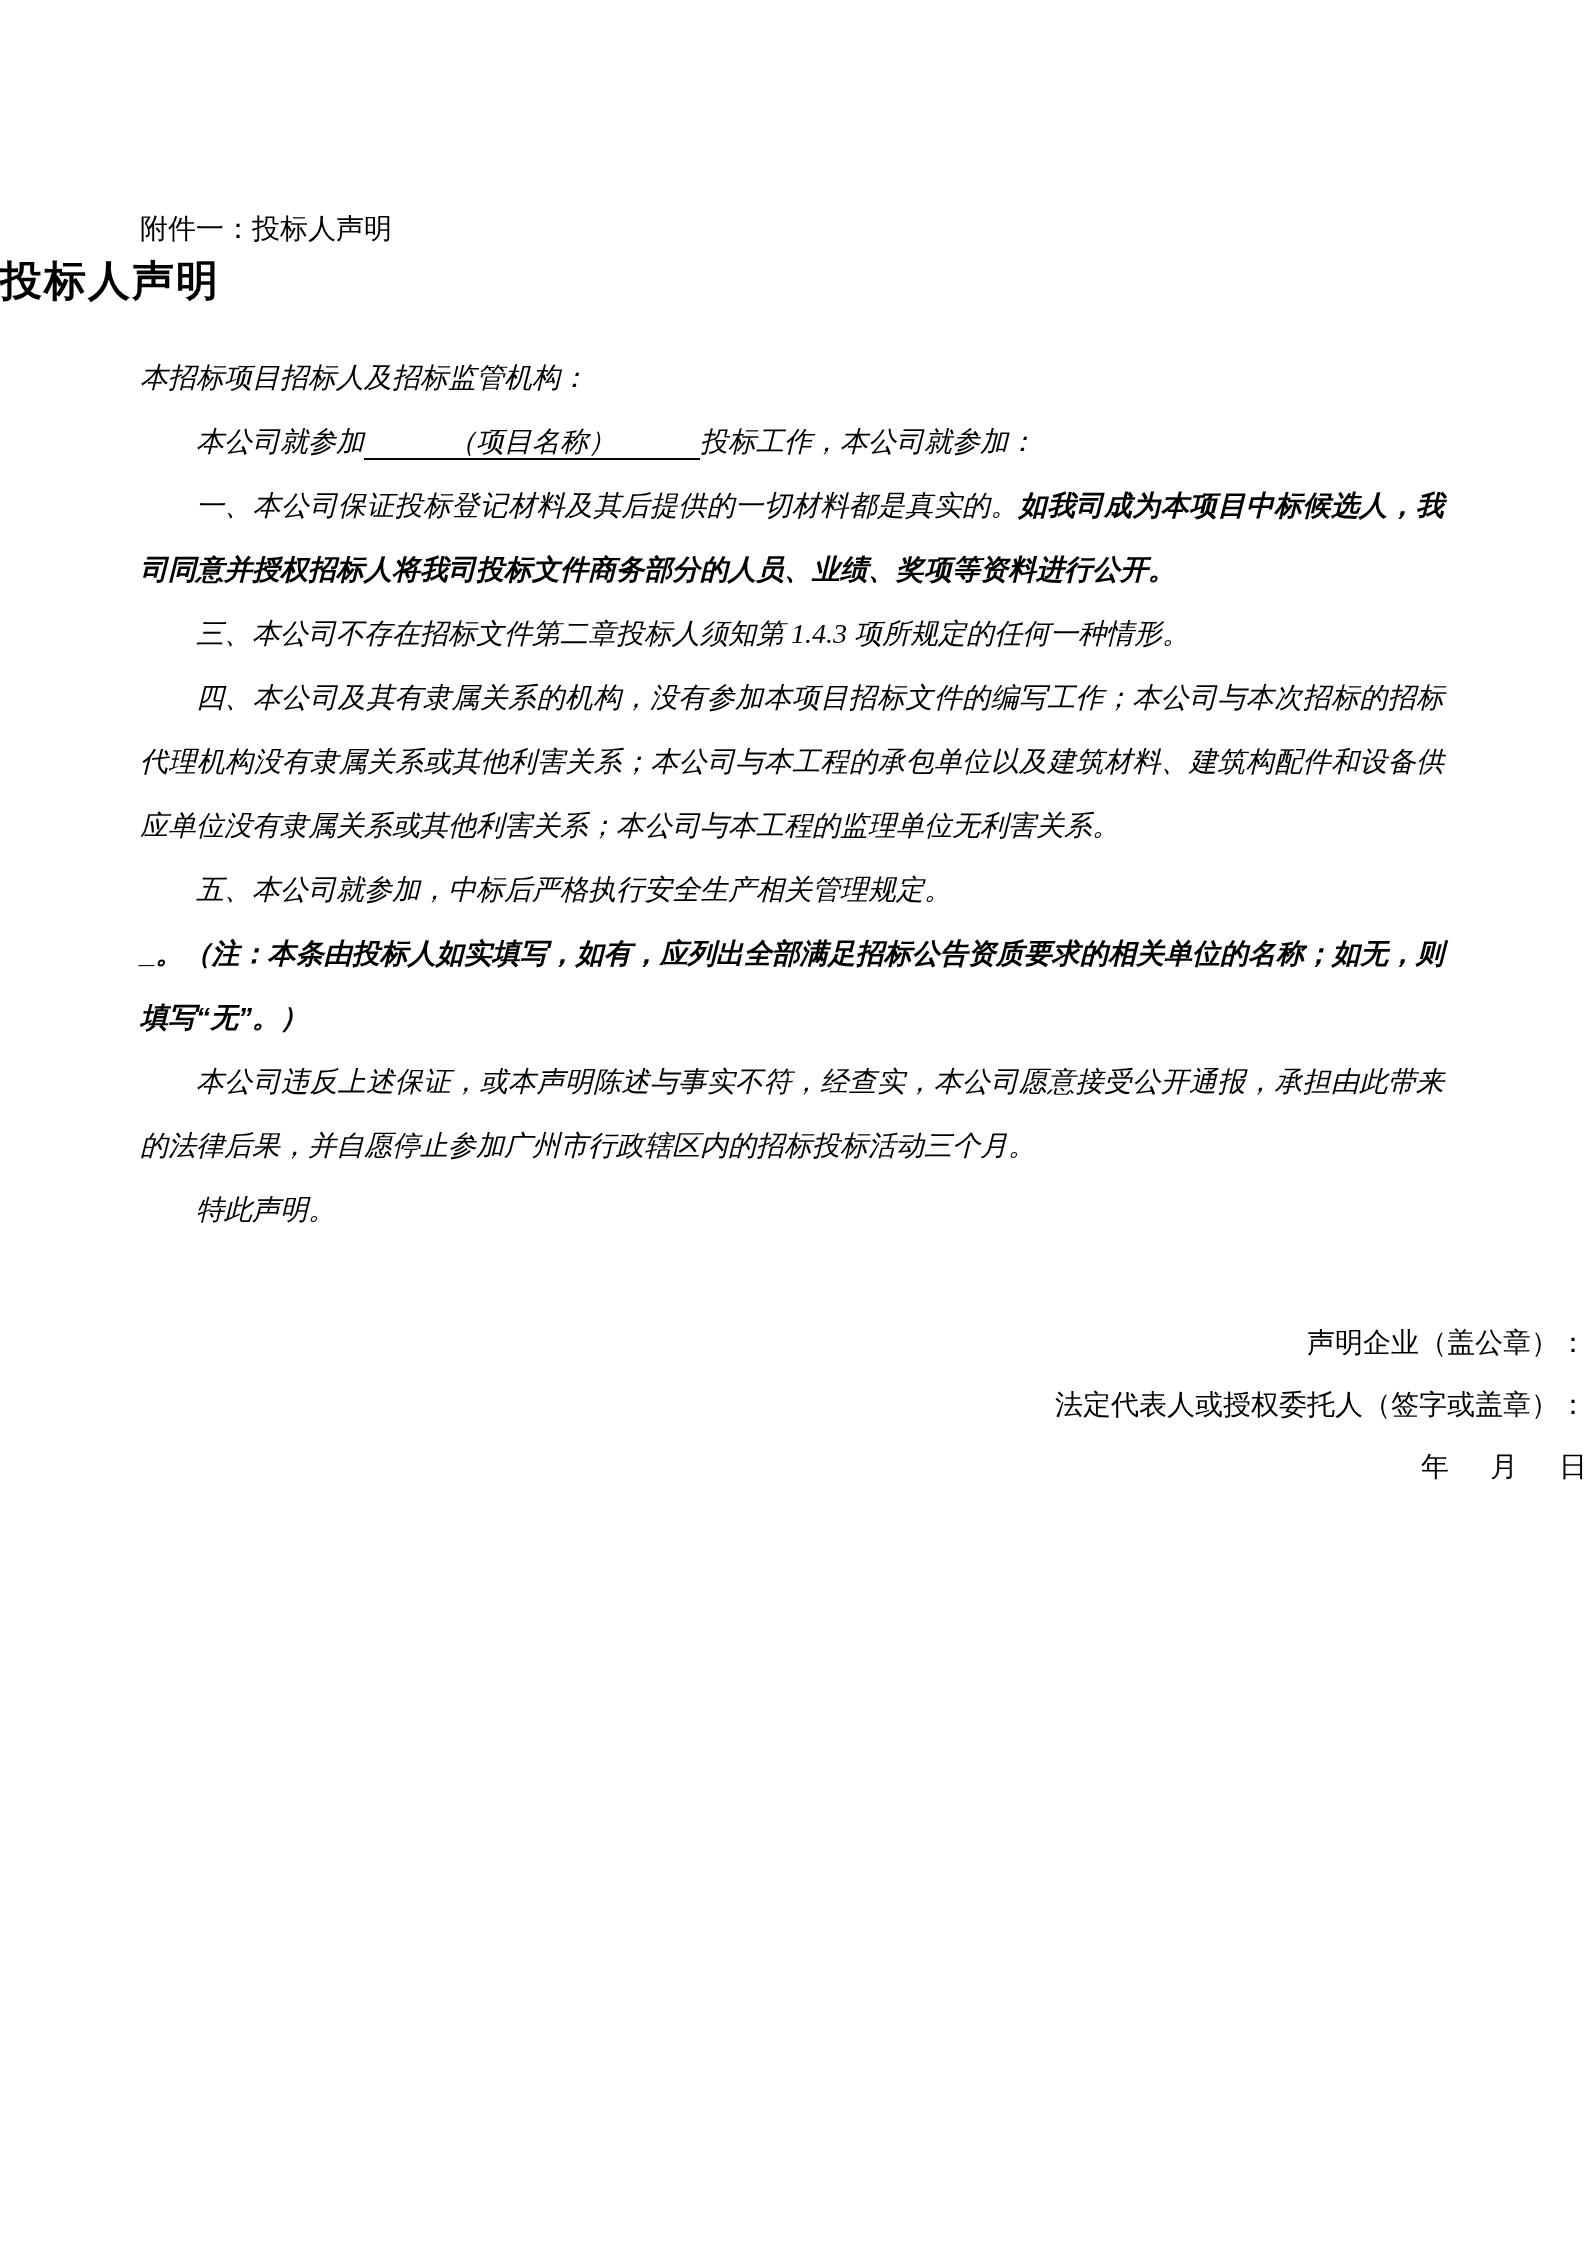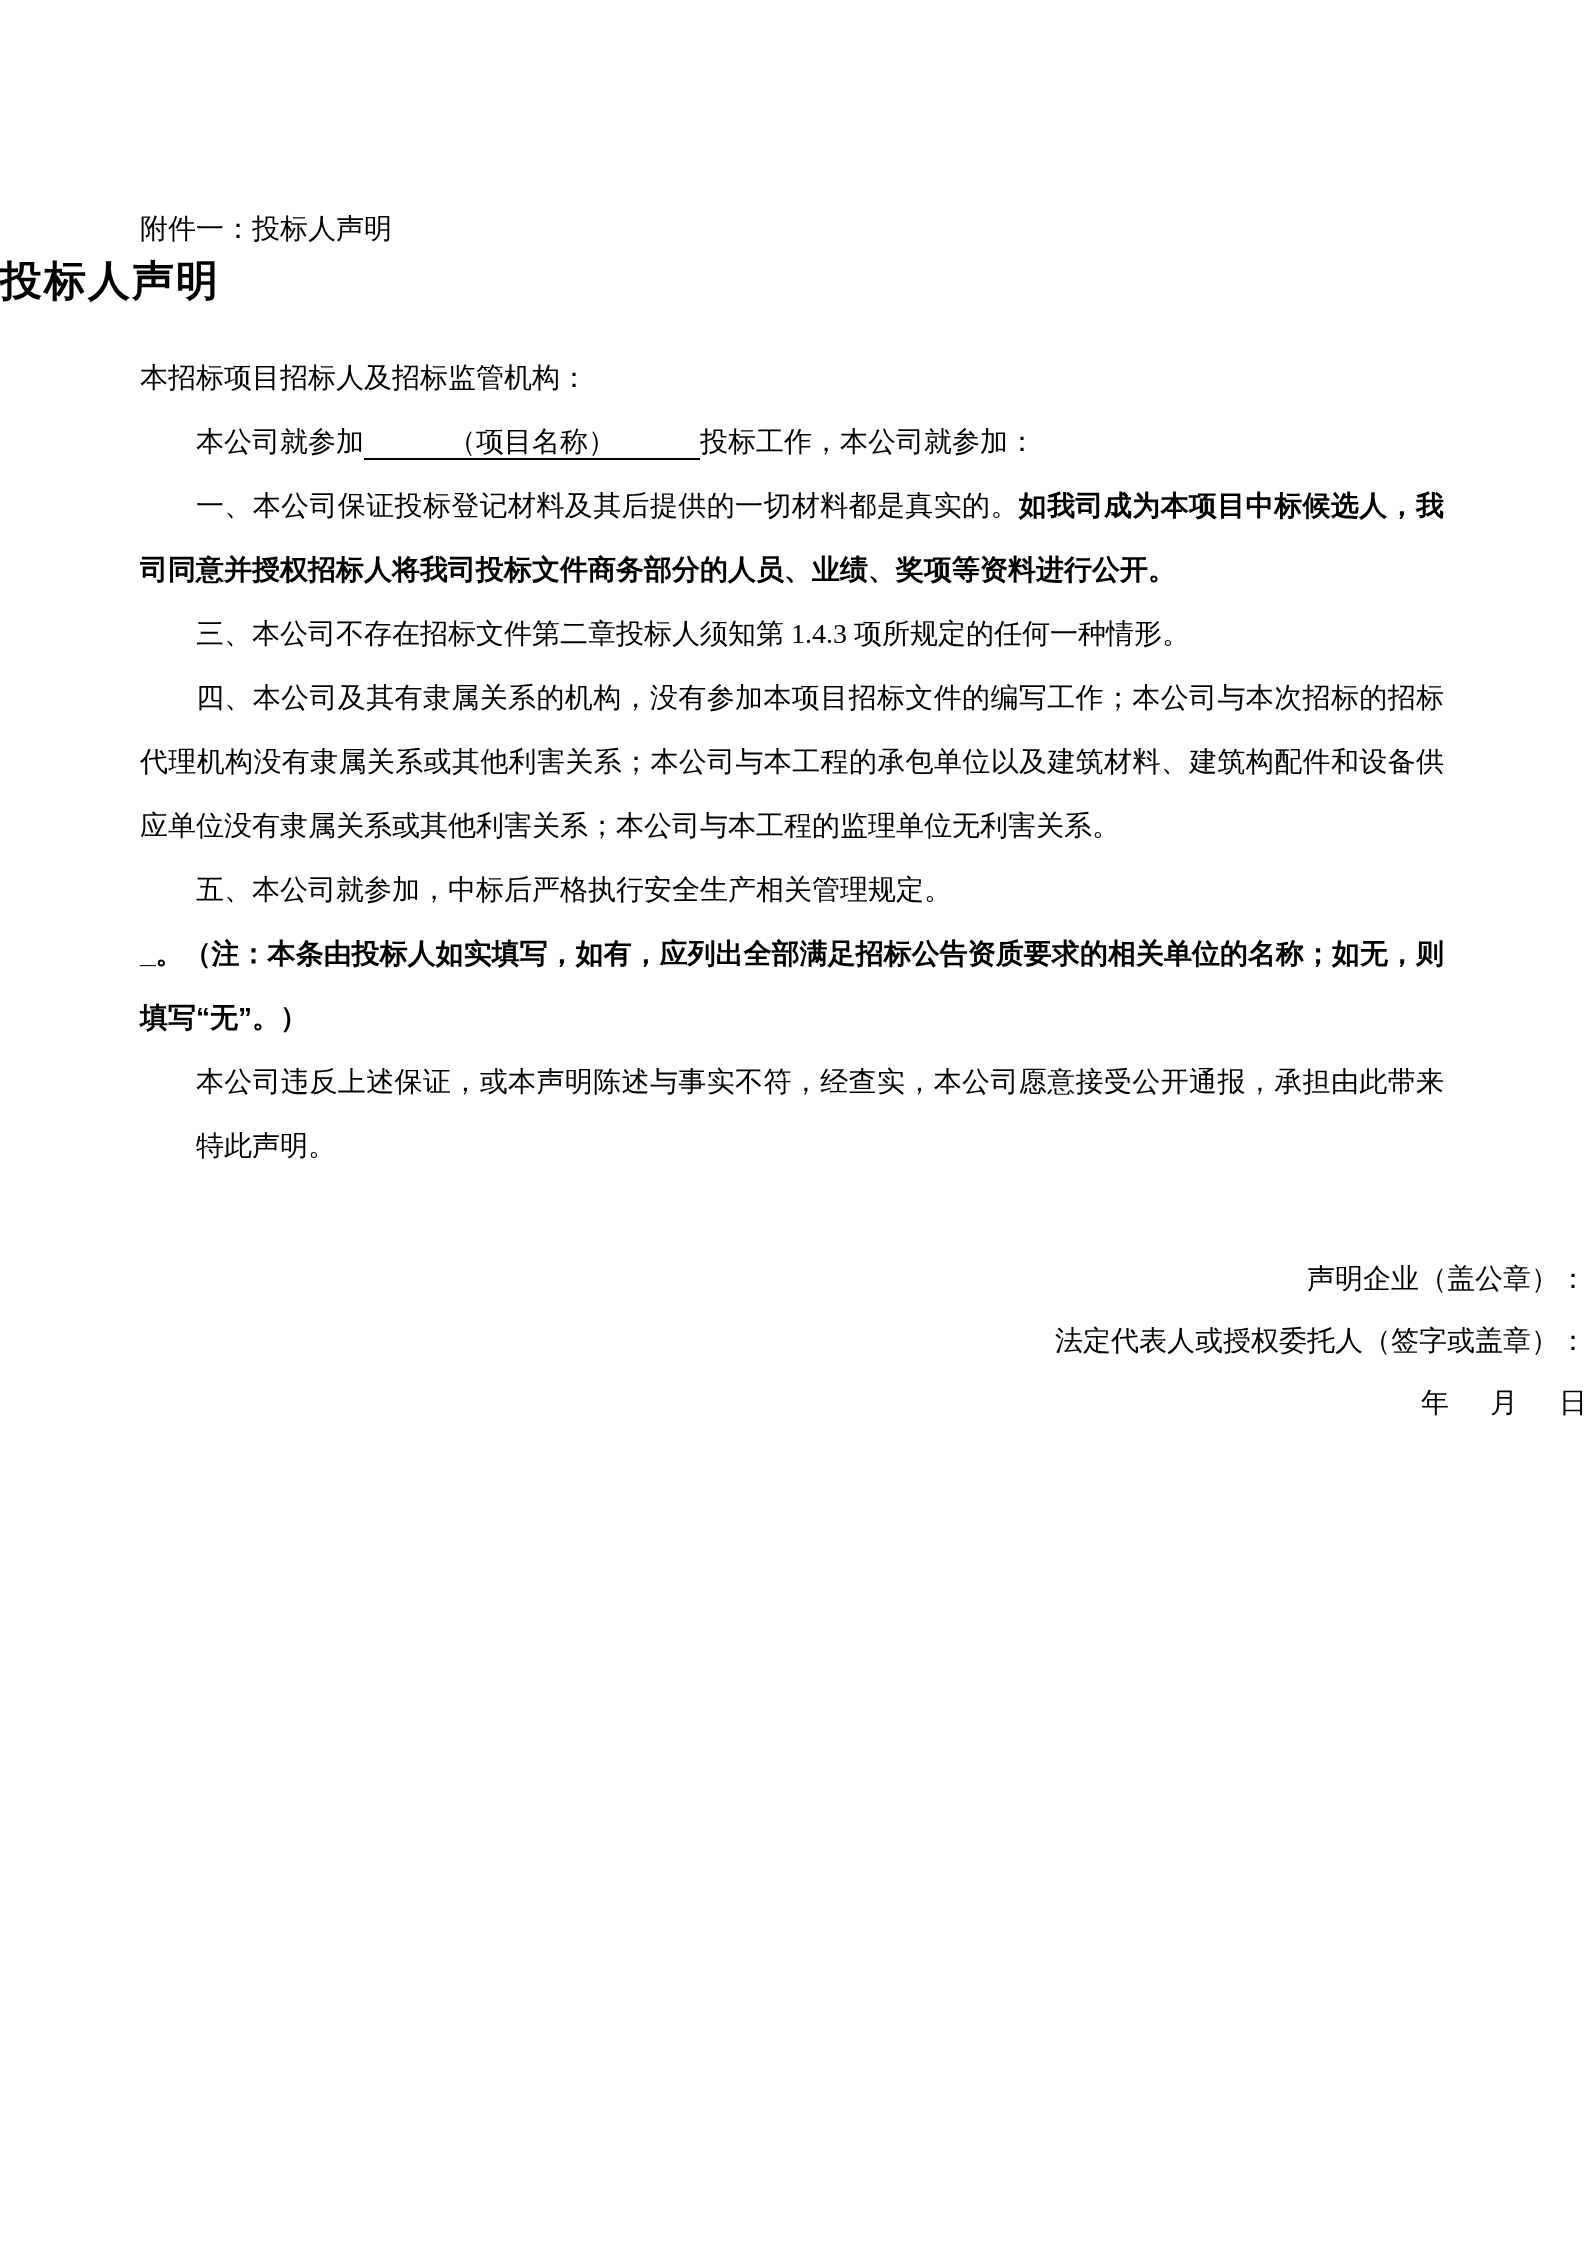--- a/index.html
+++ b/index.html
@@ -28,20 +28,21 @@
     font-weight: 700;
     letter-spacing: 2px;
   }
   .content {
     margin: 42px 143px 0 140px;
   }
   .line {
     font-size: 28px;
     line-height: 64px;
     white-space: nowrap;
+    font-style: italic;
   }
   .indent { text-indent: 56px; }
   .jl {
     white-space: normal;
     text-align: justify;
     text-align-last: justify;
   }
   .b {
     font-family: "Liberation Sans", "DejaVu Sans", sans-serif;
     font-weight: 700;
@@ -123,20 +124,21 @@
 
     <div class="line indent">五、本公司就参加，中标后严格执行安全生产相关管理规定。</div>
 
 
     <div class="line b jl">_。（注：本条由投标人如实填写，如有，应列出全部满足招标公告资质要求的相关单位的名称；如无，则</div>
 
     <div class="line b">填写“无”。）</div>
 
     <div class="line indent jl">本公司违反上述保证，或本声明陈述与事实不符，经查实，本公司愿意接受公开通报，承担由此带来</div>
 
+    <div class="line">的法律后果，并自愿停止参加广州市行政辖区内的招标投标活动三个月。</div>
 
     <div class="line indent">特此声明。</div>
 
   </div>
 
   <div class="signature">
     <div class="sig-line">声明企业（盖公章）：</div>
     <div class="sig-line">法定代表人或授权委托人（签字或盖章）：</div>
     <div class="sig-line date-line"><span>年</span><span class="dgap">月</span><span class="dgap">日</span></div>
   </div>

